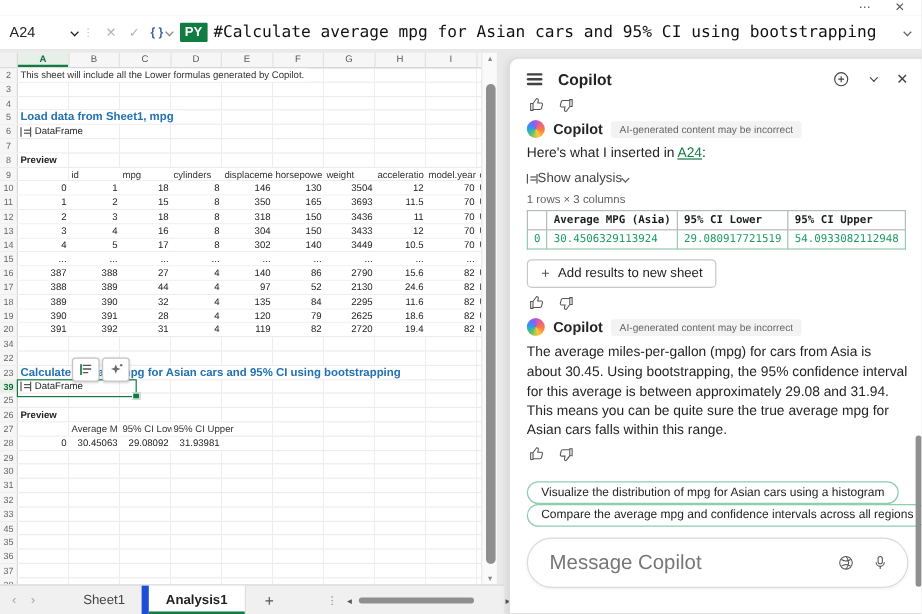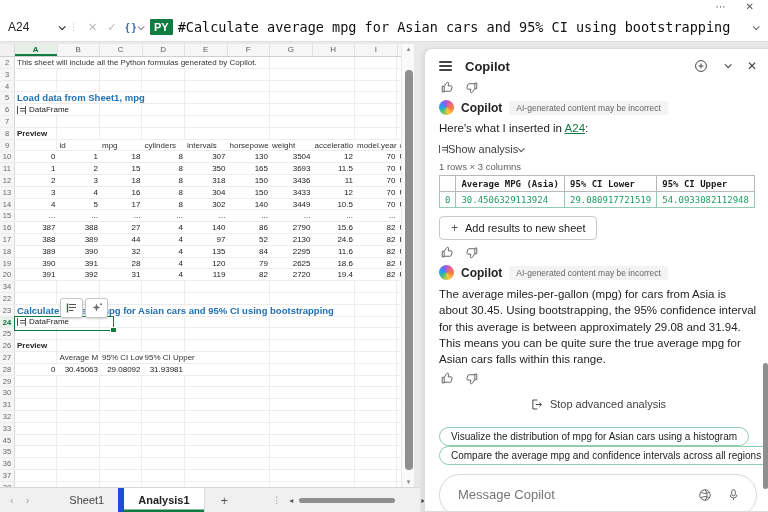--- a/index.html
+++ b/index.html
@@ -120,21 +120,21 @@
   .add-btn .plus { font-size:12px; color:#555; }
   .para { font-size:11.5px; line-height:1.42; color:#242424; margin-top:6px; }
   .stop { display:flex; justify-content:center; margin-top:13px; }
   .stop-btn { display:inline-flex; gap:7px; align-items:center; font-size:11px; color:#424242;
               background:none; border:none; }
   .pills { margin-top:16px; display:flex; flex-direction:column; align-items:flex-start; gap:0; }
   .pill { border:1px solid #8fcdb0; border-radius:11px; padding:3px 11px; font-size:10px;
           color:#242424; background:#fff; white-space:nowrap; }
   .inputbox { margin-top:9px; height:42px; border:1px solid #dadada; border-radius:21px;
               display:flex; align-items:center; padding:0 16px 0 18px; box-shadow:0 1px 3px rgba(0,0,0,.06); }
-  .inputbox input { border:none; outline:none; flex:1; font-size:13px; color:#333;
+  .inputbox input { border:none; outline:none; flex:1; font-size:17px; color:#333;
                     font-family:"Liberation Sans", sans-serif; background:transparent; }
   .inputbox input::placeholder { color:#767676; }
   .in-ic { margin-left:15px; display:flex; align-items:center; }
   .pane-scroll { position:absolute; right:3px; top:314px; width:5px; height:126px;
                  background:#8f8f8f; border-radius:2.5px; }
   svg { display:block; }
 </style>
 </head>
 <body>
 
@@ -171,21 +171,21 @@
       <div class="col-h">F</div>
       <div class="col-h">G</div>
       <div class="col-h">H</div>
       <div class="col-h">I</div>
       <div class="col-h">J</div>
     </div>
   <div>
       <div class="g-row">
         <div class="g-num">2</div>
         <div class="g-body note">
-          <span class="span-txt">This sheet will include all the Python formulas generated by Copilot.</span>
+          <span class="span-txt">This sheet will include all the Lower formulas generated by Copilot.</span>
         </div>
       </div>
       <div class="g-row">
         <div class="g-num">3</div>
         <div class="g-body empty"></div>
       </div>
       <div class="g-row">
         <div class="g-num">4</div>
         <div class="g-body empty"></div>
       </div>
@@ -214,36 +214,36 @@
           <span class="span-txt">Preview</span>
         </div>
       </div>
       <div class="g-row">
         <div class="g-num">9</div>
         <div class="g-body header">
           <div class="g-cell h"></div>
           <div class="g-cell filled h">id</div>
           <div class="g-cell filled h">mpg</div>
           <div class="g-cell filled h">cylinders</div>
-          <div class="g-cell filled h">intervals</div>
+          <div class="g-cell filled h">displaceme</div>
           <div class="g-cell filled h">horsepowe</div>
           <div class="g-cell filled h">weight</div>
           <div class="g-cell filled h">acceleratio</div>
           <div class="g-cell filled h">model.year</div>
           <div class="g-cell filled h">ori</div>
         </div>
       </div>
       <div class="g-row">
         <div class="g-num">10</div>
         <div class="g-body data">
           <div class="g-cell filled num">0</div>
           <div class="g-cell filled num">1</div>
           <div class="g-cell filled num">18</div>
           <div class="g-cell filled num">8</div>
-          <div class="g-cell filled num">307</div>
+          <div class="g-cell filled num">146</div>
           <div class="g-cell filled num">130</div>
           <div class="g-cell filled num">3504</div>
           <div class="g-cell filled num">12</div>
           <div class="g-cell filled num">70</div>
           <div class="g-cell filled">US</div>
         </div>
       </div>
       <div class="g-row">
         <div class="g-num">11</div>
         <div class="g-body data">
@@ -402,21 +402,21 @@
         <div class="g-num">22</div>
         <div class="g-body empty"></div>
       </div>
       <div class="g-row">
         <div class="g-num">23</div>
         <div class="g-body heading">
           <span class="span-txt">Calculate average mpg for Asian cars and 95% CI using bootstrapping</span>
         </div>
       </div>
       <div class="g-row">
-        <div class="g-num sel">24</div>
+        <div class="g-num sel">39</div>
         <div class="g-body dataframe">
           <span class="df-wrap">
             <span class="py-chip"></span>
             <span>DataFrame</span>
           </span>
         </div>
       </div>
       <div class="g-row">
         <div class="g-num">25</div>
         <div class="g-body empty"></div>
@@ -630,29 +630,20 @@
 
     <div class="thumbs m2">
       <svg width="13" height="13" viewBox="0 0 16 16">
           <path d="M1.5 6.5h2.4v7H1.5zM3.9 12.6h7.1c.9 0 1.5-.5 1.7-1.3l.9-3.7c.2-.9-.4-1.6-1.3-1.6H8.8l.6-2.9c.1-.8-.3-1.4-1-1.6-.6-.2-1.1.1-1.4.7L3.9 6.5" fill="none" stroke="#555" stroke-width="1.1"></path>
         </svg>
       <svg width="13" height="13" viewBox="0 0 16 16" style="transform:rotate(180deg)">
           <path d="M1.5 6.5h2.4v7H1.5zM3.9 12.6h7.1c.9 0 1.5-.5 1.7-1.3l.9-3.7c.2-.9-.4-1.6-1.3-1.6H8.8l.6-2.9c.1-.8-.3-1.4-1-1.6-.6-.2-1.1.1-1.4.7L3.9 6.5" fill="none" stroke="#555" stroke-width="1.1"></path>
         </svg>
     </div>
 
-    <div class="stop">
-      <button class="stop-btn">
-        <svg width="13" height="13" viewBox="0 0 16 16">
-            <path d="M9 2.5H3.5v11H9" stroke="#444" stroke-width="1.2" fill="none"></path>
-            <path d="M7 8h7M11.5 5.5L14 8l-2.5 2.5" stroke="#444" stroke-width="1.2" fill="none"></path>
-          </svg>
-        <span>Stop advanced analysis</span>
-      </button>
-    </div>
 
     <div class="pills">
         <button class="pill">Visualize the distribution of mpg for Asian cars using a histogram</button>
         <button class="pill">Compare the average mpg and confidence intervals across all regions</button>
       </div>
 
     <div class="inputbox">
       <input type="text" placeholder="Message Copilot" style="">
       <span class="in-ic">
         <svg width="14" height="14" viewBox="0 0 16 16">

